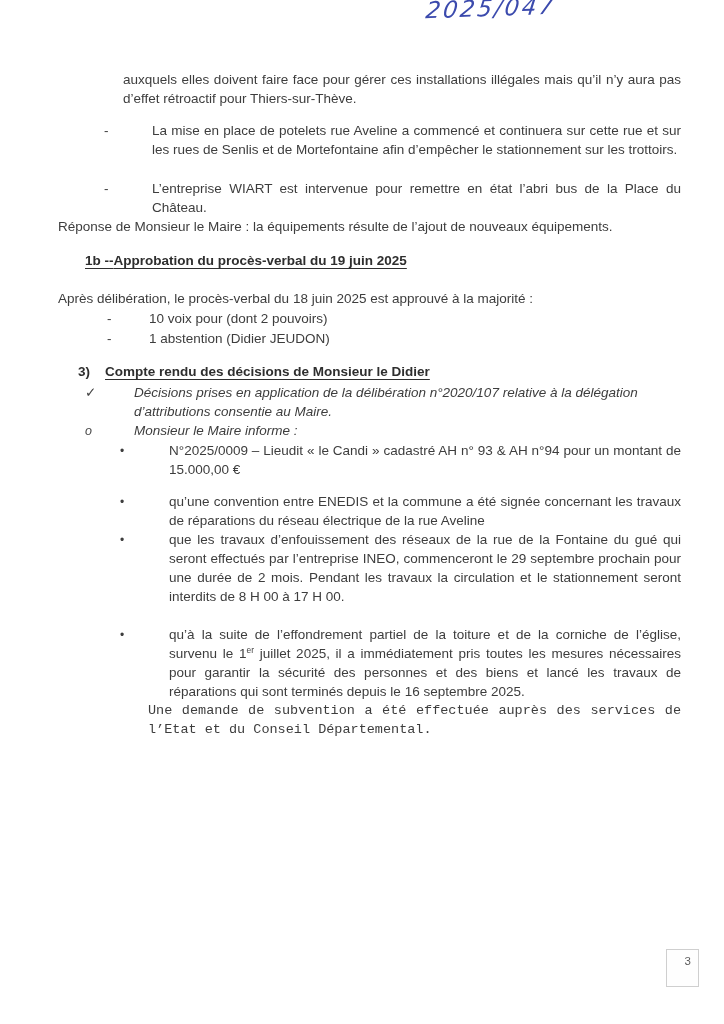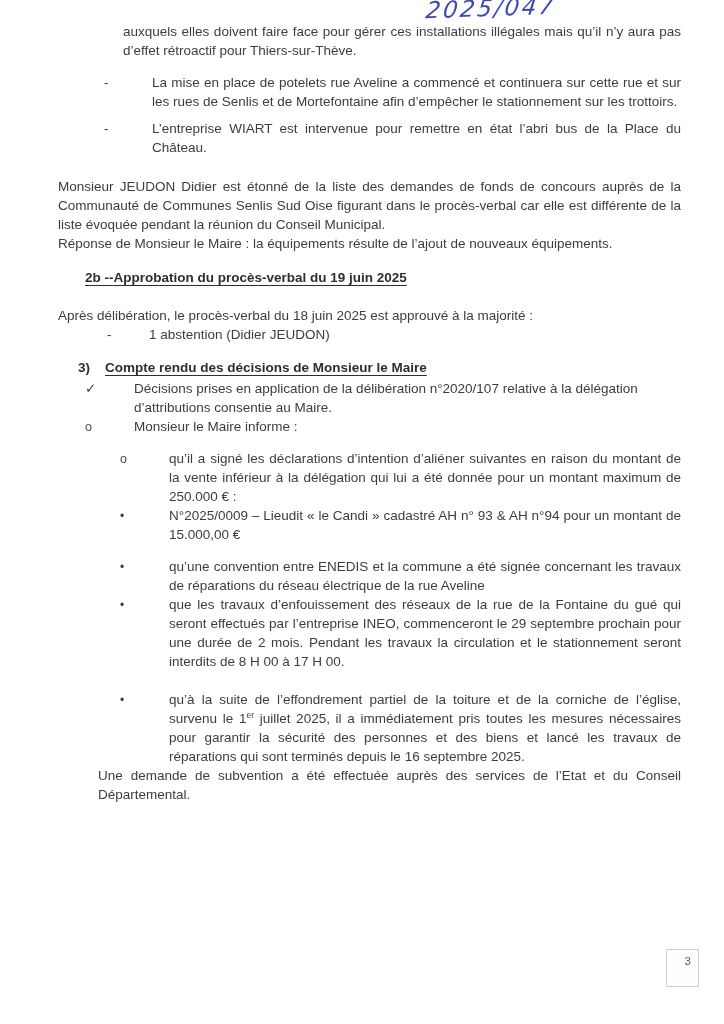--- a/index.html
+++ b/index.html
@@ -13,33 +13,33 @@
     padding: 22px 43px 0 58px;
     font-family: "Liberation Sans", "DejaVu Sans", sans-serif;
     font-size: 13.5px;
     line-height: 19px;
     color: #3d3d3d;
     overflow: hidden;
   }
 
   .justify { text-align: justify; }
 
-  .indent1 { margin-left: 65px; }
+  .indent1 { margin-left: 65px; margin-top: 48px; }
 
   .row { display: flex; gap: 29px; }
   .row .marker { flex: 0 0 auto; }
   .row .txt { flex: 1 1 auto; }
 
   .dash-row { margin-left: 46px; }
   .dash-row .marker { width: 19px; }
 
   .vote-row { margin-left: 49px; line-height: 20px; }
   .vote-row .marker { width: 13px; }
 
-  .l1-row { margin-left: 27px; }
+  .l1-row { margin-left: 27px; font-style: italic; }
   .l1-row .marker { width: 20px; }
 
   .l2-row { margin-left: 62px; }
   .l2-row .marker { width: 20px; }
 
   .sec3 { line-height: 19px; }
 
   .check-txt { flex: 0 1 auto; max-width: 508px; text-align: left; }
 
   .m-dash::before   { content: "-"; }
@@ -47,21 +47,21 @@
   .m-circle::before { content: "o"; font-size: 12.5px; color: #4a4a4a; }
   .m-check::before  { content: "\2713"; color: #454545; }
 
   .h2b { margin-left: 27px; font-weight: bold; color: #2e2e2e; }
   .h2b .h2b-text { text-decoration: underline; text-underline-offset: 3px; }
 
   .h3row { margin-left: 20px; display: flex; font-weight: bold; color: #2e2e2e; }
   .h3row .num { flex: 0 0 27px; }
   .h3row .title { text-decoration: underline; text-underline-offset: 3px; }
 
-  .addendum { margin-left: 40px; }
+  .addendum { margin-left: 90px; font-family: Liberation Mono, monospace; }
 
   .sup { vertical-align: super; font-size: 0.62em; line-height: 0; }
 
   .handwritten {
     position: absolute;
     left: 426px;
     top: -1px;
     font-family: "DejaVu Sans", sans-serif;
     font-style: italic;
     font-size: 23px;
@@ -93,60 +93,59 @@
 <div class="page">
 
   <div class="handwritten">2025/047</div>
 
   <div class="indent1 justify">auxquels elles doivent faire face pour gérer ces installations illégales mais qu’il n’y aura pas d’effet rétroactif pour Thiers-sur-Thève.</div>
 
   <div class="row dash-row" style="margin-top:13px">
     <span class="marker m-dash"></span>
     <div class="txt justify">La mise en place de potelets rue Aveline a commencé et continuera sur cette rue et sur les rues de Senlis et de Mortefontaine afin d’empêcher le stationnement sur les trottoirs.</div>
   </div>
-  <div class="row dash-row" style="margin-top:8px">
+  <div class="row dash-row" style="margin-top:20px">
     <span class="marker m-dash"></span>
     <div class="txt justify">L’entreprise WIART est intervenue pour remettre en état l’abri bus de la Place du Château.</div>
   </div>
 
-  <div class="justify" style="margin-top:20px">Monsieur JEUDON Didier est étonné de la liste des demandes de fonds de concours auprès de la Communauté de Communes Senlis Sud Oise figurant dans le procès-verbal car elle est différente de la liste évoquée pendant la réunion du Conseil Municipal.</div>
   <div>Réponse de Monsieur le Maire : la équipements résulte de l’ajout de nouveaux équipements.</div>
 
   <div class="h2b" style="margin-top:15px">
-    <span class="h2b-text">2b --</span><span class="h2b-text">Approbation du procès-verbal du 19 juin 2025</span>
+    <span class="h2b-text">1b --</span><span class="h2b-text">Approbation du procès-verbal du 19 juin 2025</span>
   </div>
 
   <div style="margin-top:19px">Après délibération, le procès-verbal du 18 juin 2025 est approuvé à la majorité :</div>
 
+  <div class="row vote-row" style="margin-top:1px">
+    <span class="marker m-dash"></span>
+    <div class="txt">10 voix pour (dont 2 pouvoirs)</div>
+  </div>
   <div class="row vote-row">
     <span class="marker m-dash"></span>
     <div class="txt">1 abstention (Didier JEUDON)</div>
   </div>
 
   <div class="h3row" style="margin-top:13px">
     <span class="num">3)</span>
-    <span class="title">Compte rendu des décisions de Monsieur le Maire</span>
+    <span class="title">Compte rendu des décisions de Monsieur le Didier</span>
   </div>
 
   <div class="row l1-row" style="margin-top:2px">
     <span class="marker m-check"></span>
     <div class="txt check-txt">Décisions prises en application de la délibération n°2020/107 relative à la délégation d’attributions consentie au Maire.</div>
   </div>
 
   <div class="row l1-row">
     <span class="marker m-circle"></span>
     <div class="txt">Monsieur le Maire informe :</div>
   </div>
 
   <div class="sec3">
 
-    <div class="row l2-row" style="margin-top:12px">
-      <span class="marker m-circle"></span>
-      <div class="txt justify">qu’il a signé les déclarations d’intention d’aliéner suivantes en raison du montant de la vente inférieur à la délégation qui lui a été donnée pour un montant maximum de 250.000 € :</div>
-    </div>
 
     <div class="row l2-row">
       <span class="marker m-dot"></span>
       <div class="txt justify">N°2025/0009 – Lieudit « le Candi » cadastré AH n° 93 &amp; AH n°94 pour un montant de 15.000,00 €</div>
     </div>
 
     <div class="row l2-row" style="margin-top:13px">
       <span class="marker m-dot"></span>
       <div class="txt justify">qu’une convention entre ENEDIS et la commune a été signée concernant les travaux de réparations du réseau électrique de la rue Aveline</div>
     </div>

